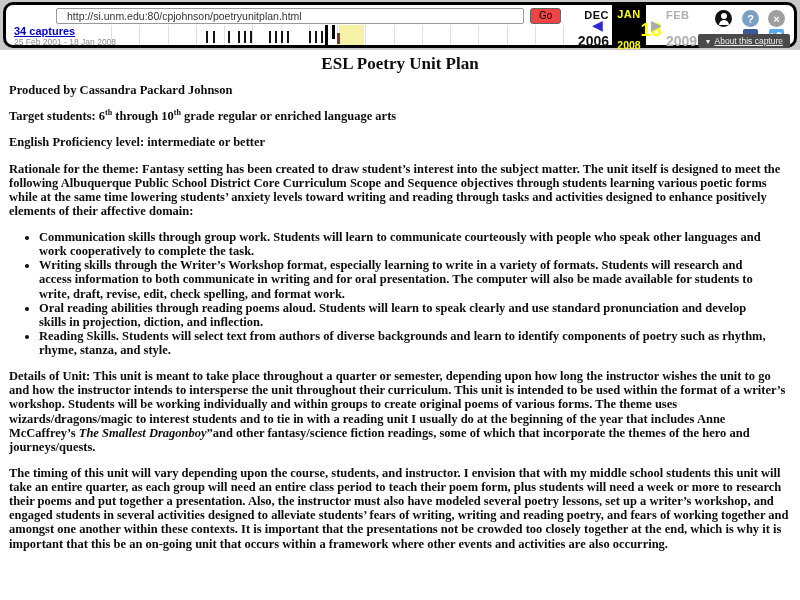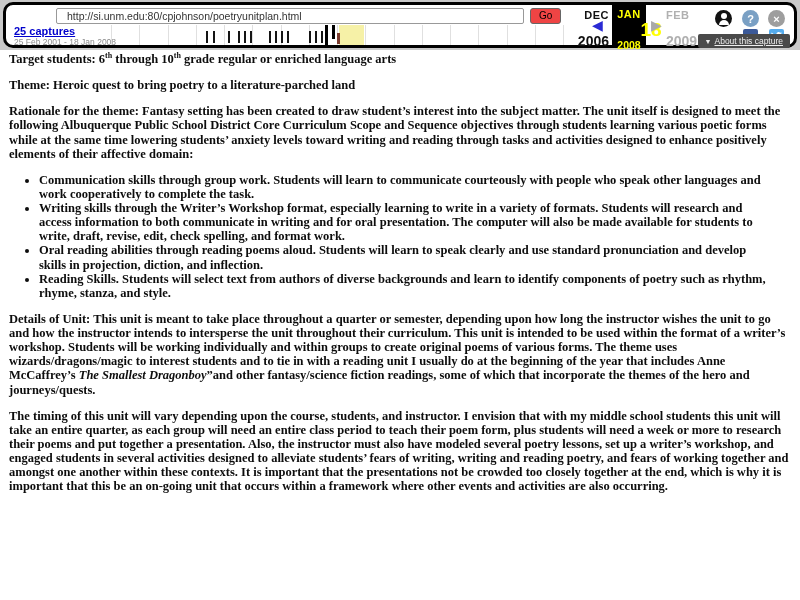--- a/index.html
+++ b/index.html
@@ -66,21 +66,21 @@
 </head>
 <body>
 
 <div class="wb-strip"></div>
 
 <div class="wb-toolbar">
 
   <input class="wb-url" type="text" value="http://si.unm.edu:80/cpjohnson/poetryunitplan.html" style="">
   <button class="wb-go">Go</button>
 
-  <a class="wb-captures-link" href="#">25 captures</a>
+  <a class="wb-captures-link" href="#">34 captures</a>
   <div class="wb-date-range">25 Feb 2001 - 18 Jan 2008</div>
 
   <div class="wb-timeline">
       <div class="tl-highlight" style="left: 228px; width: 25px;"></div>
       <div class="tl-sep" style="left: 0px;"></div>
       <div class="tl-sep" style="left: 28px;"></div>
       <div class="tl-sep" style="left: 57px;"></div>
       <div class="tl-sep" style="left: 85px;"></div>
       <div class="tl-sep" style="left: 113px;"></div>
       <div class="tl-sep" style="left: 141px;"></div>
@@ -140,26 +140,28 @@
       <path fill="#ffffff" d="M24 2.4c-.9.4-1.8.7-2.8.8 1-.6 1.8-1.6 2.2-2.7-1 .6-2 1-3.1 1.2C19.4.6 18.1 0 16.7 0c-2.7 0-4.9 2.2-4.9 4.9 0 .4 0 .8.1 1.1C7.7 5.8 4.1 3.9 1.7 1 .8 1.6.5 2.6.5 3.6c0 1.7.9 3.2 2.2 4.1-.8 0-1.6-.2-2.2-.6v.1c0 2.4 1.7 4.4 3.9 4.8-.4.1-.8.2-1.3.2-.3 0-.6 0-.9-.1.6 2 2.4 3.4 4.6 3.4-1.7 1.3-3.8 2.1-6.1 2.1-.4 0-.8 0-1.2-.1 2.2 1.4 4.8 2.2 7.5 2.2 9.1 0 14-7.5 14-14v-.6c1-.7 1.8-1.6 2.5-2.6z"></path>
     </svg>
   </div>
 
   <div class="wb-about">
     <span class="tri">▼</span><span>About this capture</span>
   </div>
 </div>
 
 <div class="doc">
+  <h1>ESL Poetry Unit Plan</h1>
 
+  <p>Produced by Cassandra Packard Johnson</p>
 
   <p><span>Target students: 6</span><sup>th</sup><span> through 10</span><sup>th</sup><span> grade regular or enriched language arts</span></p>
 
+  <p>English Proficiency level: intermediate or better</p>
 
-  <p>Theme: Heroic quest to bring poetry to a literature-parched land</p>
 
   <p>Rationale for the theme: Fantasy setting has been created to draw student’s interest into the subject matter. The unit itself is designed to meet the following Albuquerque Public School District Core Curriculum Scope and Sequence objectives through students learning various poetic forms while at the same time lowering students’ anxiety levels toward writing and reading through tasks and activities designed to enhance positively elements of their affective domain:</p>
 
   <ul>
     <li>Communication skills through group work. Students will learn to communicate courteously with people who speak other languages and work cooperatively to complete the task.</li>
     <li>Writing skills through the Writer’s Workshop format, especially learning to write in a variety of formats. Students will research and access information to both communicate in writing and for oral presentation. The computer will also be made available for students to write, draft, revise, edit, check spelling, and format work.</li>
     <li>Oral reading abilities through reading poems aloud. Students will learn to speak clearly and use standard pronunciation and develop skills in projection, diction, and inflection.</li>
     <li>Reading Skills. Students will select text from authors of diverse backgrounds and learn to identify components of poetry such as rhythm, rhyme, stanza, and style.</li>
   </ul>
 

